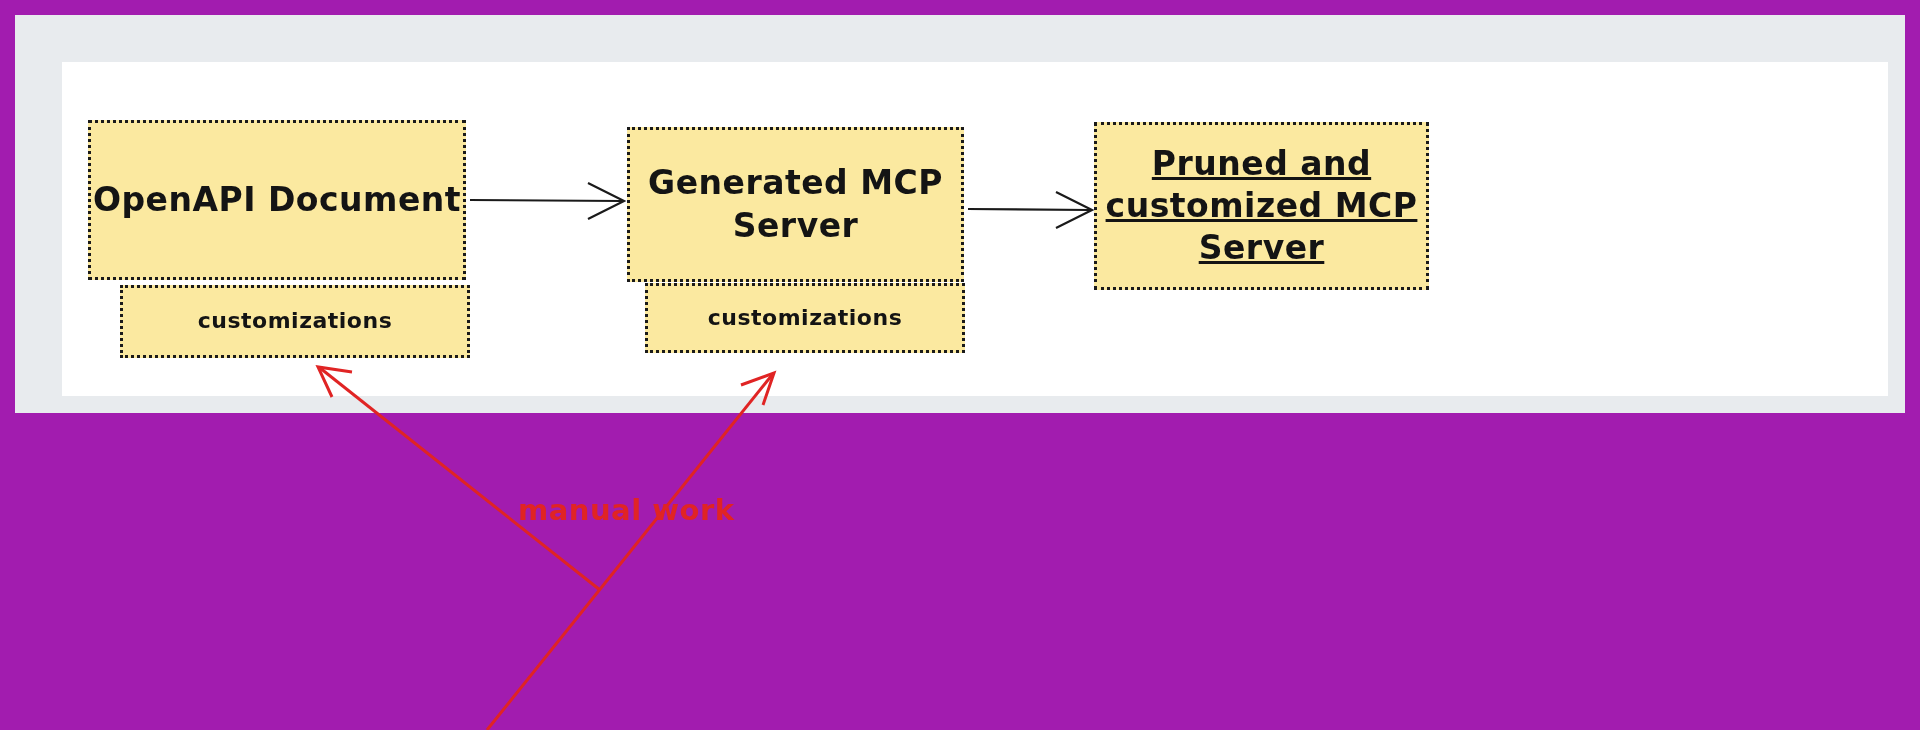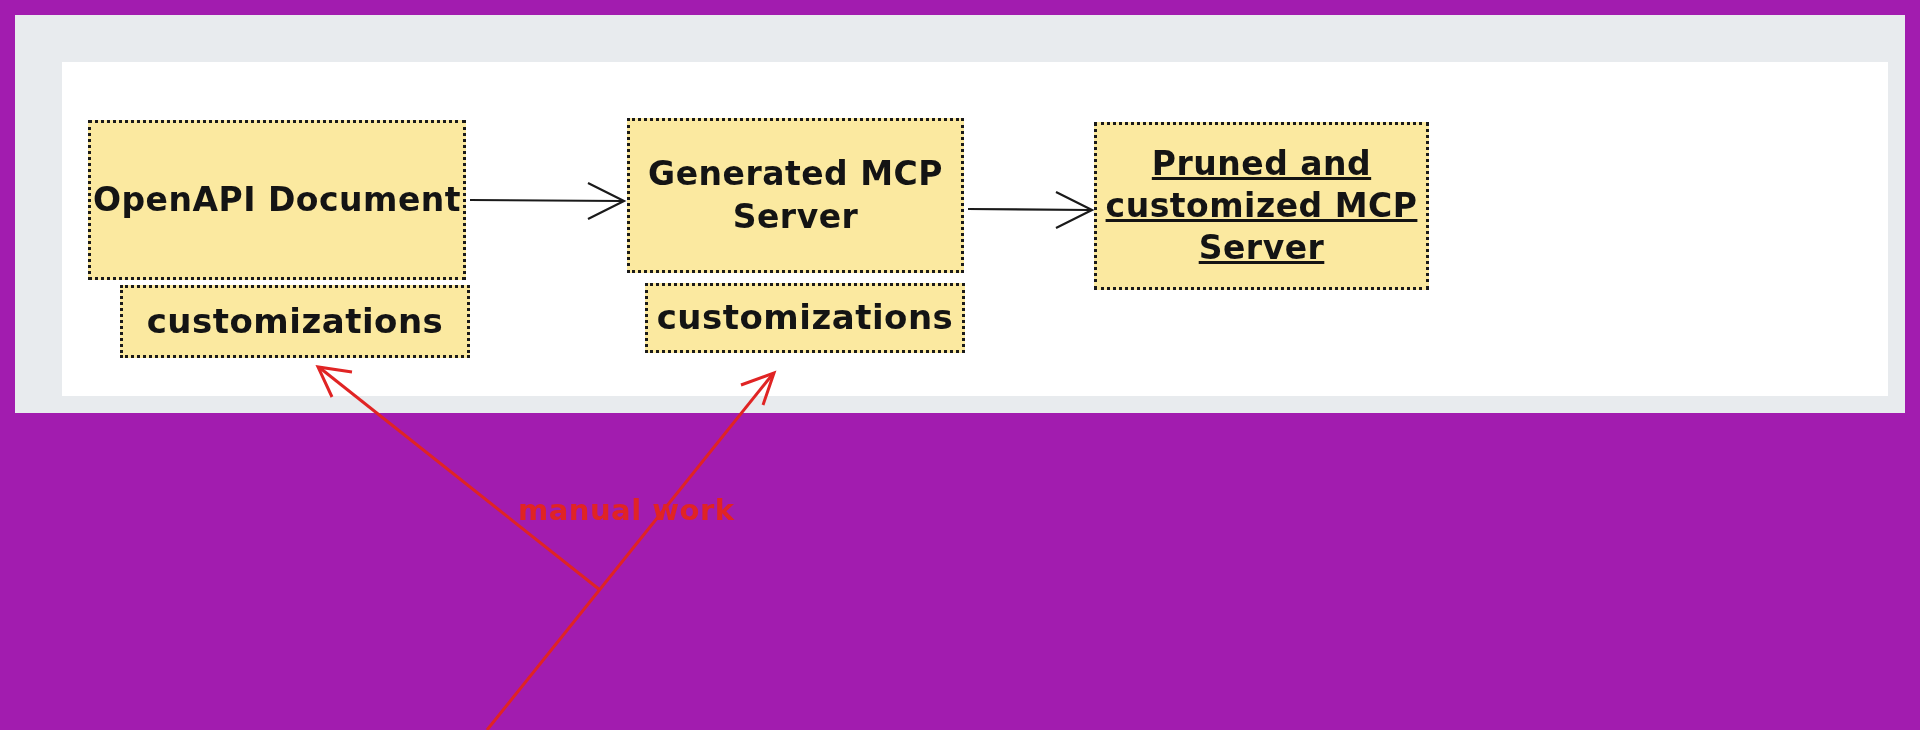--- a/index.html
+++ b/index.html
@@ -50,25 +50,25 @@
     align-items: center;
     justify-content: center;
     text-align: center;
     color: #141414;
     font-family: "DejaVu Sans", sans-serif;
     font-weight: 600;
     letter-spacing: 0.5px;
     line-height: 1.28;
   }
   .node-main { font-size: 33px; }
-  .node-sub  { font-size: 34px; }
+  .node-sub  { font-size: 22px; }
 
   #node-openapi      { left: 88px;  top: 120px; width: 378px; height: 160px; }
   #node-cust-1       { left: 120px; top: 285px; width: 350px; height: 73px;  }
-  #node-generated    { left: 627px; top: 118px; width: 337px; height: 155px; }
+  #node-generated    { left: 627px; top: 127px; width: 337px; height: 155px; }
   #node-cust-2       { left: 645px; top: 283px; width: 320px; height: 70px;  }
   #node-pruned       { left: 1094px;top: 122px; width: 335px; height: 168px; text-decoration: underline; }
 
   
   #overlay {
     position: absolute;
     left: 0; top: 0;
     width: 1920px;
     height: 730px;
     pointer-events: none;

